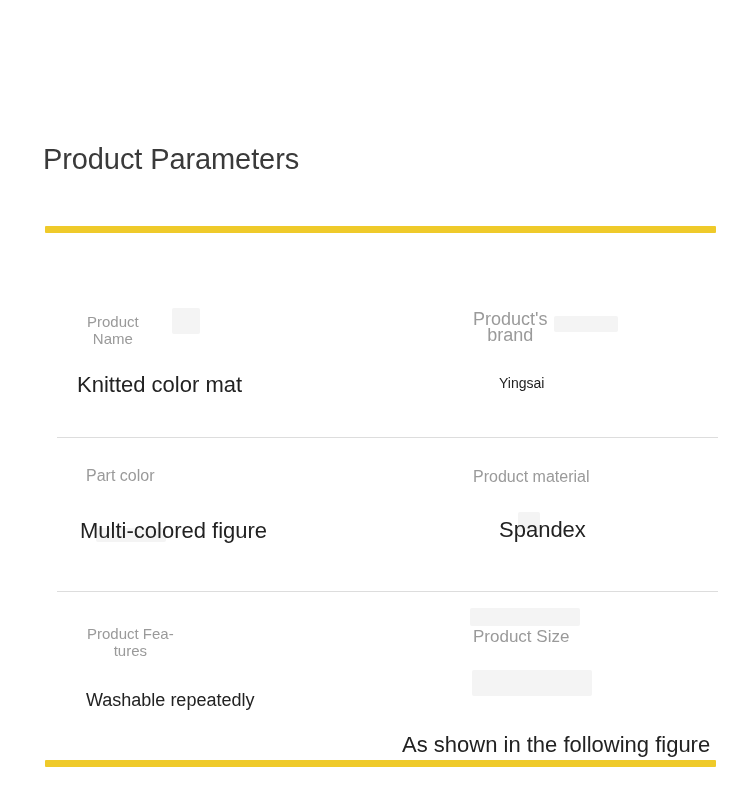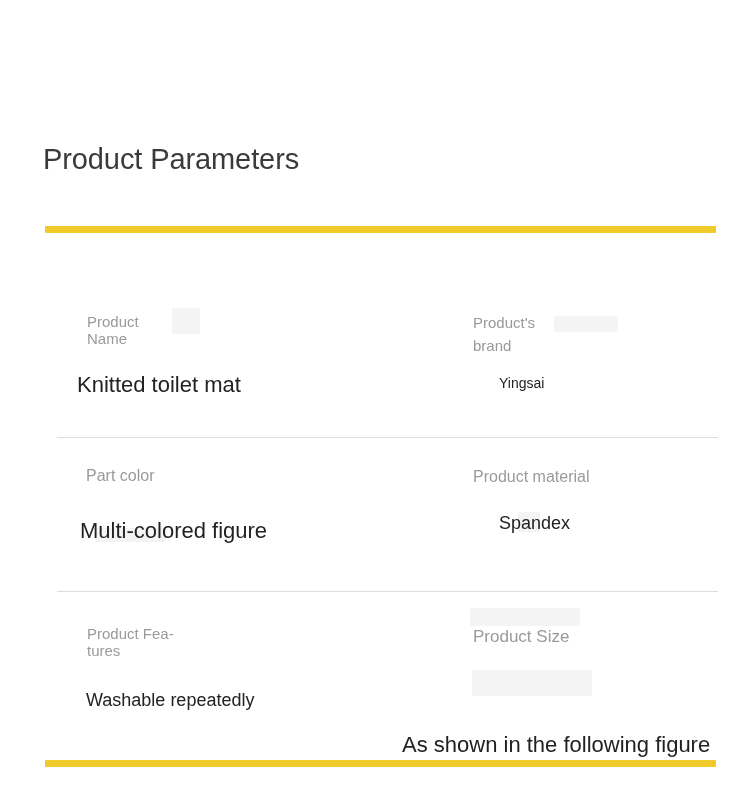--- a/index.html
+++ b/index.html
@@ -68,20 +68,21 @@
   
   .spec-table {
     position: absolute;
     left: 0;
     top: 286px;
     width: 750px;
   }
   .spec-row {
     position: relative;
     width: 712px;
+    text-align: center;
   }
   .spec-row.r1 { height: 152px; }
   .spec-row.r2 { height: 154px; }
   .spec-row.r3 { height: 168px; }
 
   .divider {
     position: absolute;
     left: 57px;
     width: 661px;
     height: 1px;
@@ -106,28 +107,28 @@
   .spec-value {
     position: absolute;
     color: #222222;
     font-weight: 400;
     white-space: nowrap;
   }
 
   
   .l-name   { left: 87px; top: 27px;  font-size: 15px; line-height: 17px; }
   .v-name   { left: 77px; top: 86px;  font-size: 22px; line-height: 26px; }
-  .l-brand  { left: 53px; top: 25px;  font-size: 15px; line-height: 23px; }
+  .l-brand  { left: 53px; top: 25px;  font-size: 18px; line-height: 16px; }
   .v-brand  { left: 79px; top: 84px;  font-size: 14px; line-height: 26px; }
 
   
   .l-color  { left: 86px; top: 26px;  font-size: 16px; line-height: 24px; }
   .v-color  { left: 80px; top: 80px;  font-size: 22px; line-height: 26px; }
   .l-mat    { left: 53px; top: 29px;  font-size: 16px; line-height: 19px; }
-  .v-mat    { left: 79px; top: 72px;  font-size: 18px; line-height: 26px; }
+  .v-mat    { left: 79px; top: 79px;  font-size: 22px; line-height: 26px; }
 
   
   .l-feat   { left: 87px; top: 33px;  font-size: 15px; line-height: 17px; }
   .v-feat   { left: 86px; top: 95px;  font-size: 18px; line-height: 26px; }
   .l-size   { left: 53px; top: 35px;  font-size: 17px; line-height: 20px; }
   .v-size   { left: -18px; top: 140px; font-size: 22px; line-height: 26px; }
 
   
   .ghost {
     position: absolute;
@@ -150,21 +151,21 @@
 
   <div class="spec-table">
 
     <div class="spec-row r1">
       <div class="ghost" style="left:172px; top:22px; width:28px; height:26px;"></div>
       <div class="ghost" style="left:554px; top:30px; width:64px; height:16px;"></div>
 
       <div class="cell left">
         <div class="spec-label l-name">Product
 Name</div>
-        <div class="spec-value v-name">Knitted toilet mat</div>
+        <div class="spec-value v-name">Knitted color mat</div>
       </div>
 
       <div class="cell right">
         <div class="spec-label l-brand">Product's
 brand</div>
         <div class="spec-value v-brand">Yingsai</div>
       </div>
 
       <div class="divider"></div>
     </div>

